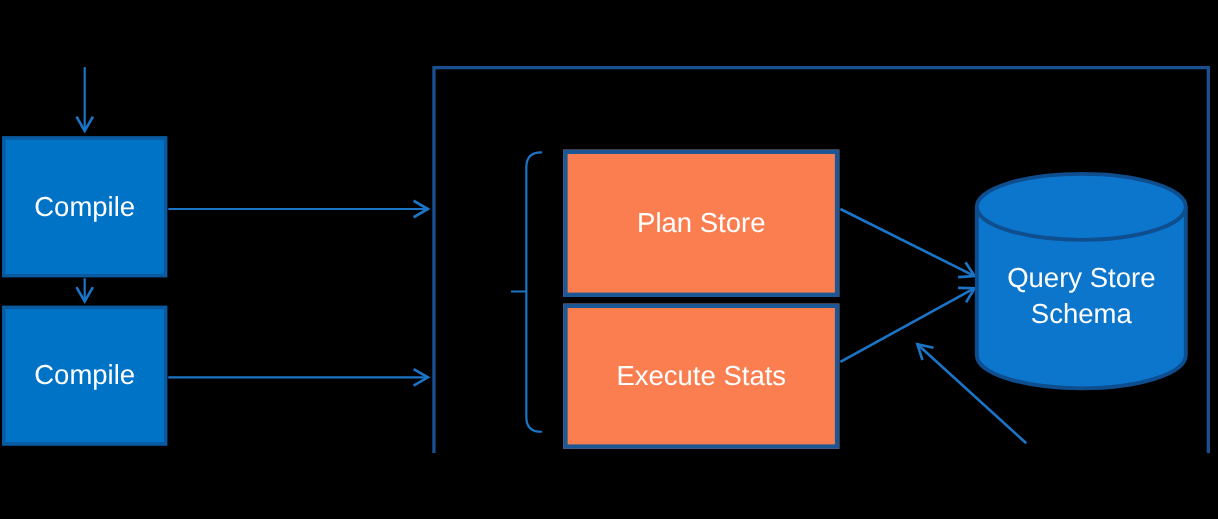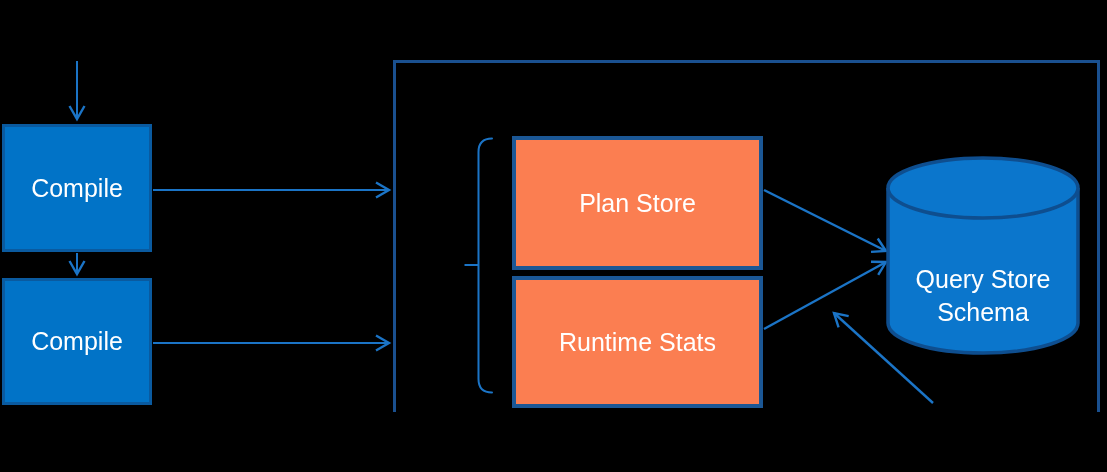--- a/index.html
+++ b/index.html
@@ -39,42 +39,41 @@
   .runtime{left:512px;top:276px;width:251px;height:132px;}
   .overlay{
     position:absolute;left:0;top:0;width:1107px;height:472px;
     pointer-events:none;
   }
   .cyl-label{
     position:absolute;
     left:897px;top:237px;width:172px;
     color:#fff;font-size:25px;line-height:33px;
     text-align:center;
-    margin-top:26px;
   }
 </style>
 </head>
 <body>
 
 <div class="stage">
 
   <div class="container-rect"></div>
 
   <div class="node blue-box compile">
     <span>Compile</span>
   </div>
   <div class="node blue-box execute">
     <span>Compile</span>
   </div>
 
   <div class="node orange-box plan">
     <span>Plan Store</span>
   </div>
   <div class="node orange-box runtime">
-    <span>Runtime Stats</span>
+    <span>Execute Stats</span>
   </div>
 
   <svg class="overlay" width="1107" height="472" viewBox="0 0 1107 472">
     <defs>
       <marker id="ah" markerUnits="userSpaceOnUse" markerWidth="20" markerHeight="20" viewBox="0 0 20 20" refX="17" refY="10" orient="auto">
         <path d="M4 2.5 L17 10 L4 17.5" fill="none" stroke-width="2.4" stroke="#1B74C6"></path>
       </marker>
     </defs>
 
     <line x1="77" y1="61" x2="77" y2="119" stroke-width="2" marker-end="url(#ah)" stroke="#1B74C6"></line>

